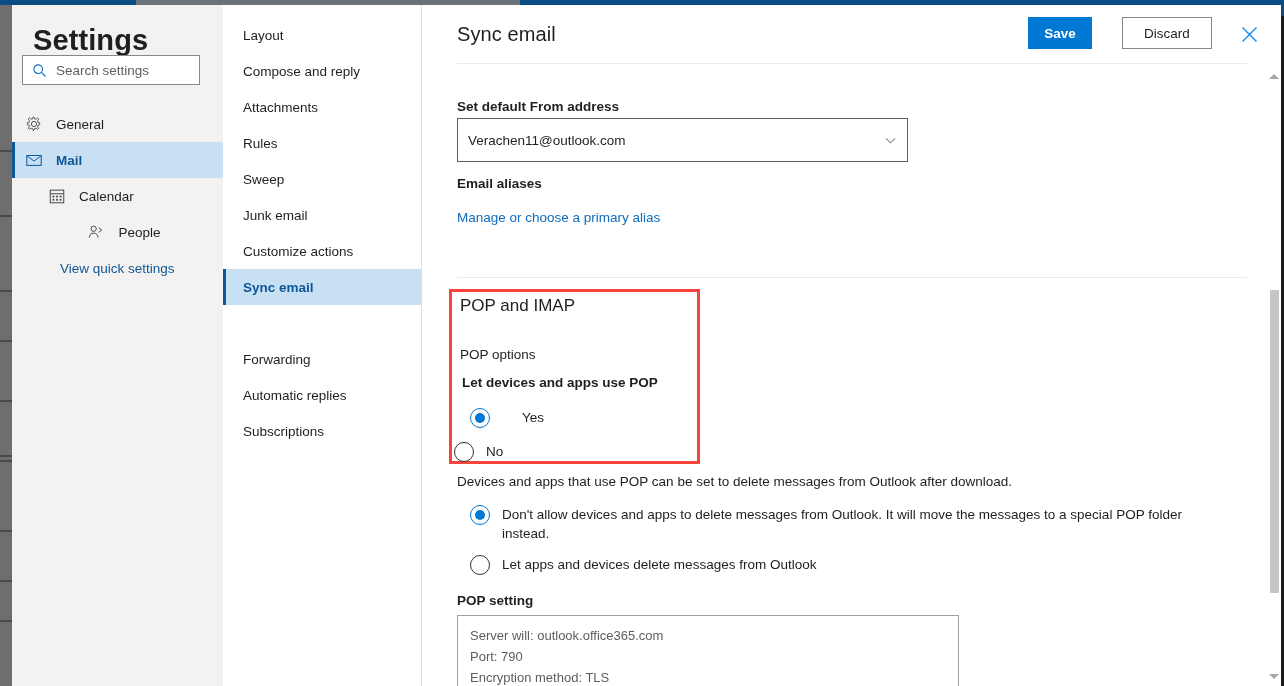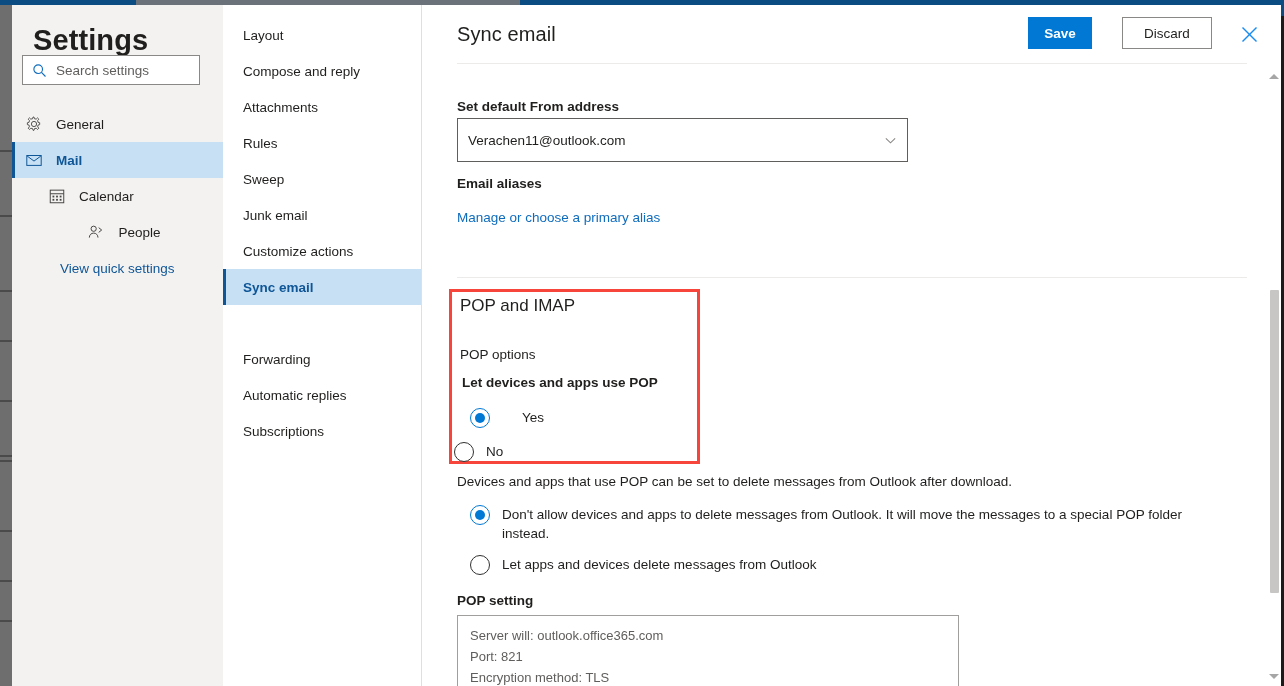--- a/index.html
+++ b/index.html
@@ -577,21 +577,21 @@
         <span class="radio-label">Don't allow devices and apps to delete messages from Outlook. It will move the messages to a special POP folder instead.</span>
       </div>
       <div class="radio-row" id="radio-let-apps">
         <span class="radio"></span>
         <span class="radio-label">Let apps and devices delete messages from Outlook</span>
       </div>
 
       <div class="label-bold" id="pop-setting-label">POP setting</div>
       <div id="pop-setting-box">
         <div>Server will: outlook.office365.com</div>
-        <div>Port: 821</div>
+        <div>Port: 790</div>
         <div>Encryption method: TLS</div>
       </div>
 
     </div>
 
     <div id="scrollbar">
       <div id="scroll-up">
         <span class="sb-arrow"></span>
       </div>
       <div id="scroll-thumb"></div>

